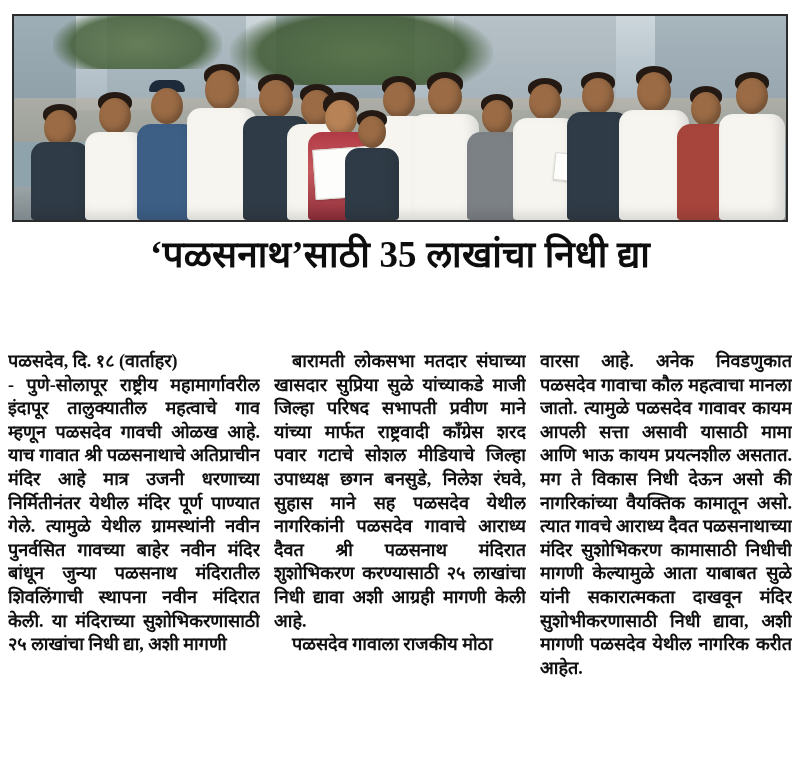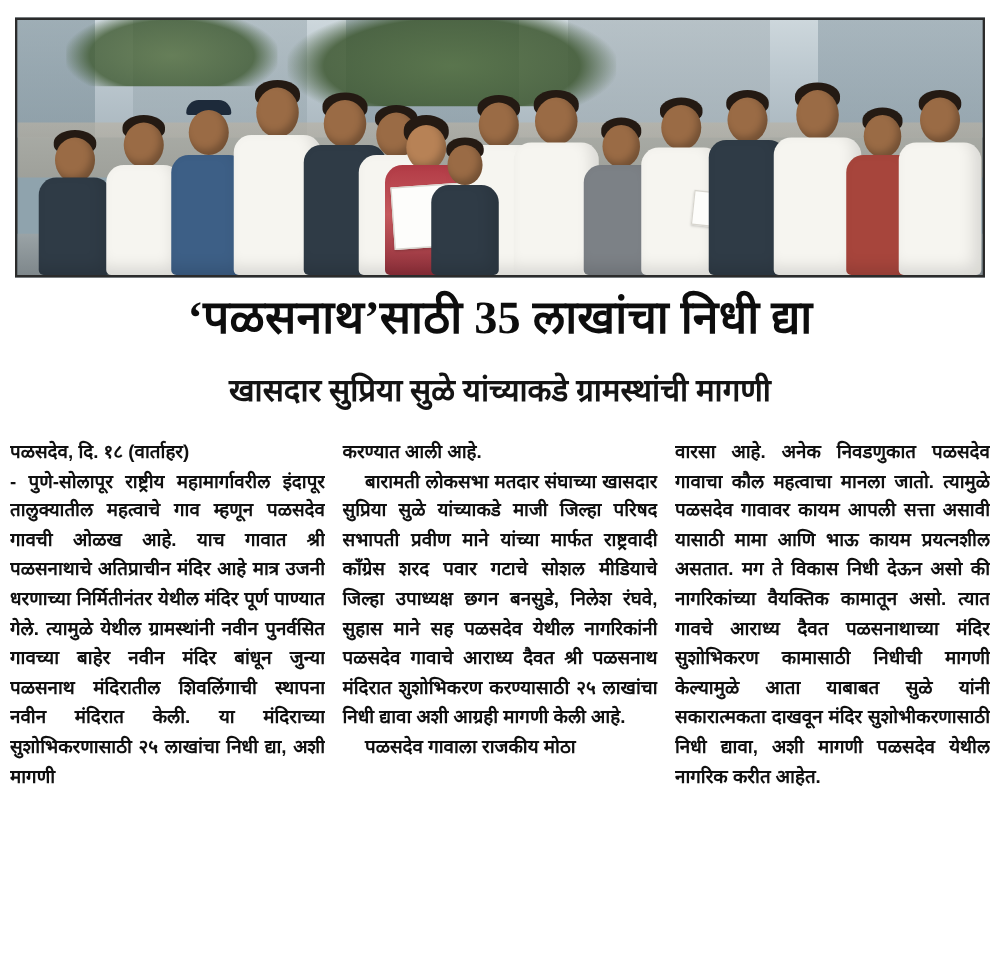--- a/index.html
+++ b/index.html
@@ -169,22 +169,22 @@
     left: 8px;
     top: 350px;
     width: 784px;
     height: 420px;
     display: flex;
     gap: 14px;
     overflow: hidden;
   }
   .col {
     width: 252px;
-    font-family: Liberation Sans, sans-serif;
-    font-size: 15px;
+    font-family: Liberation Serif, serif;
+    font-size: 18px;
     line-height: 23.6px;
     color: #101010;
     font-weight: 700;
     text-align: justify;
     text-justify: inter-word;
     overflow: hidden;
   }
   .col p {
     margin: 0 0 0 0;
   }
@@ -287,29 +287,27 @@
       </div>
       <div class="person kurta" style="left:704px;width:68px;height:150px;">
         <div class="hair" style="top:2px;width:34px;height:20px;"></div>
         <div class="head" style="top:8px;width:32px;height:36px;"></div>
         <div class="body" style="width:66px;height:106px;"></div>
       </div>
     </div>
   </div>
 
   <div class="headline">‘पळसनाथ’साठी 35 लाखांचा निधी द्या</div>
-  <div class="subheadline">खासदार सुप्रिया सुळे यांच्याकडे ग्रामस्थांची मागणी</div>
 
   <div class="columns">
     <div class="col">
       <p class="lead">पळसदेव, दि. १८ (वार्ताहर)</p>
       <p>- पुणे-सोलापूर राष्ट्रीय महामार्गावरील इंदापूर तालुक्यातील महत्वाचे गाव म्हणून पळसदेव गावची ओळख आहे. याच गावात श्री पळसनाथाचे अतिप्राचीन मंदिर आहे मात्र उजनी धरणाच्या निर्मितीनंतर येथील मंदिर पूर्ण पाण्यात गेले. त्यामुळे येथील ग्रामस्थांनी नवीन पुनर्वसित गावच्या बाहेर नवीन मंदिर बांधून जुन्या पळसनाथ मंदिरातील शिवलिंगाची स्थापना नवीन मंदिरात केली. या मंदिराच्या सुशोभिकरणासाठी २५ लाखांचा निधी द्या, अशी मागणी</p>
     </div>
     <div class="col">
-      <p>करण्यात आली आहे.</p>
       <p class="indent">बारामती लोकसभा मतदार संघाच्या खासदार सुप्रिया सुळे यांच्याकडे माजी जिल्हा परिषद सभापती प्रवीण माने यांच्या मार्फत राष्ट्रवादी काँग्रेस शरद पवार गटाचे सोशल मीडियाचे जिल्हा उपाध्यक्ष छगन बनसुडे, निलेश रंघवे, सुहास माने सह पळसदेव येथील नागरिकांनी पळसदेव गावाचे आराध्य दैवत श्री पळसनाथ मंदिरात शुशोभिकरण करण्यासाठी २५ लाखांचा निधी द्यावा अशी आग्रही मागणी केली आहे.</p>
       <p class="indent">पळसदेव गावाला राजकीय मोठा</p>
     </div>
     <div class="col">
       <p>वारसा आहे. अनेक निवडणुकात पळसदेव गावाचा कौल महत्वाचा मानला जातो. त्यामुळे पळसदेव गावावर कायम आपली सत्ता असावी यासाठी मामा आणि भाऊ कायम प्रयत्नशील असतात. मग ते विकास निधी देऊन असो की नागरिकांच्या वैयक्तिक कामातून असो. त्यात गावचे आराध्य दैवत पळसनाथाच्या मंदिर सुशोभिकरण कामासाठी निधीची मागणी केल्यामुळे आता याबाबत सुळे यांनी सकारात्मकता दाखवून मंदिर सुशोभीकरणासाठी निधी द्यावा, अशी मागणी पळसदेव येथील नागरिक करीत आहेत.</p>
     </div>
   </div>
 
 </div>
 

